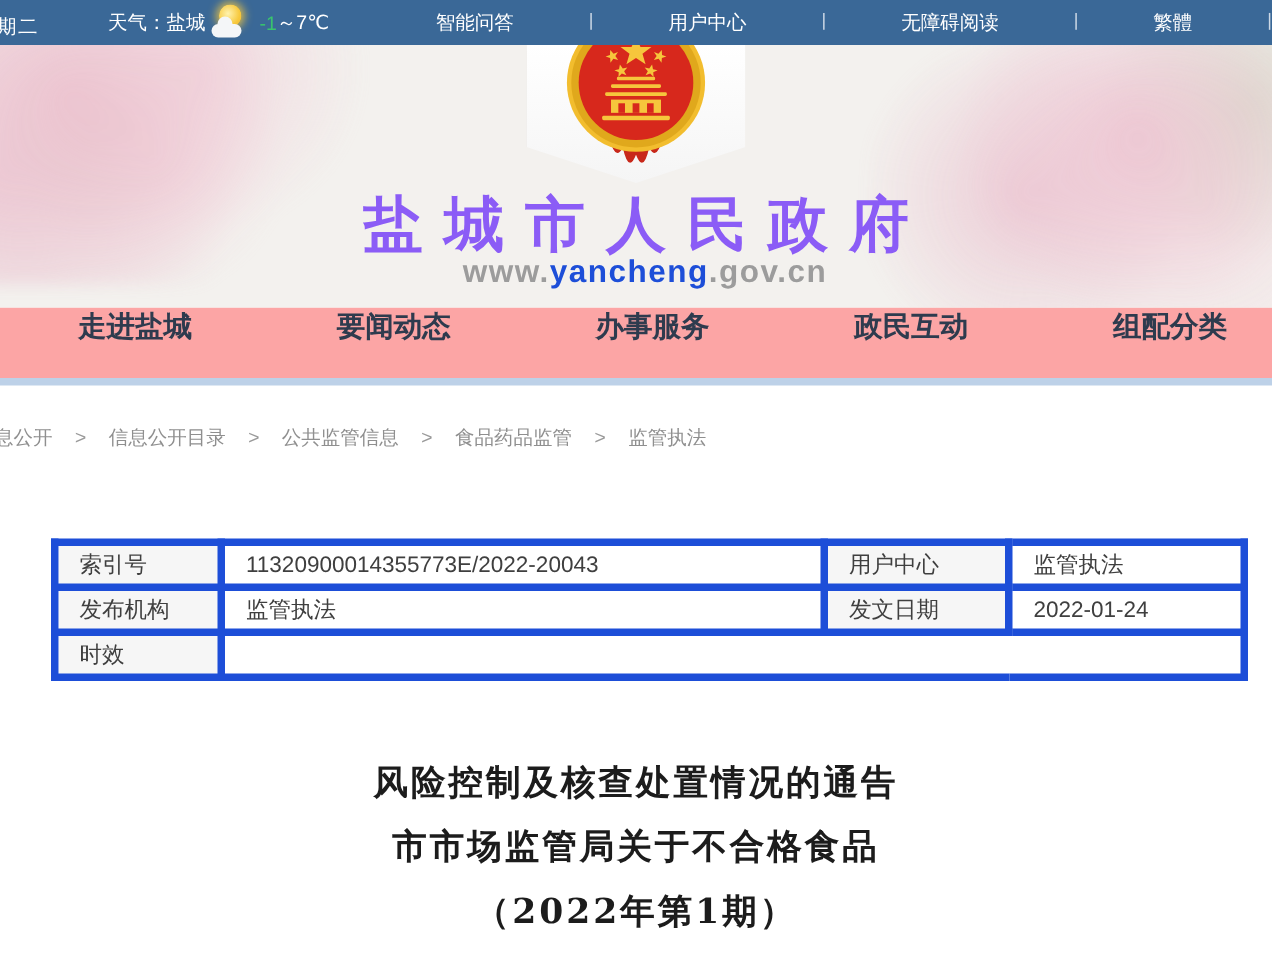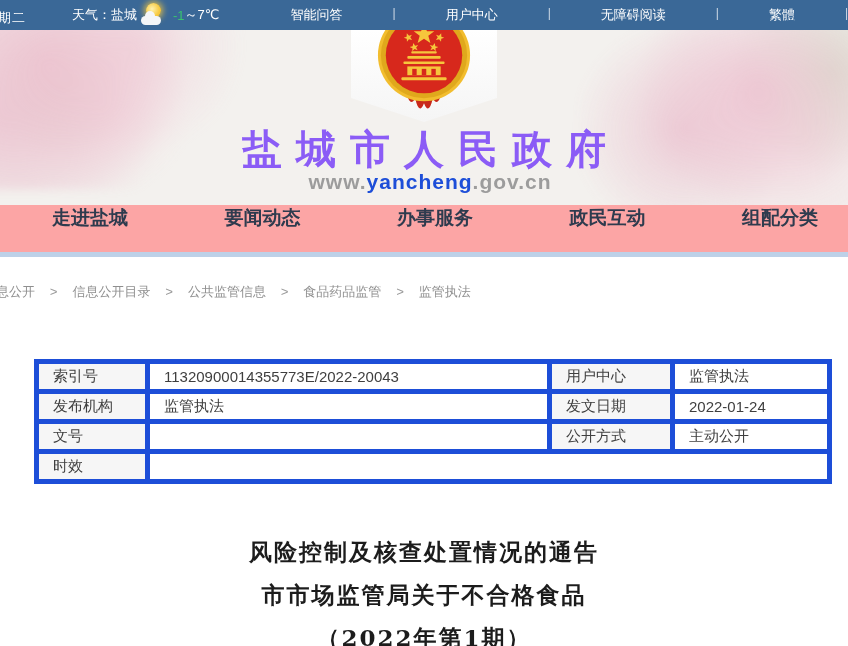--- a/index.html
+++ b/index.html
@@ -183,26 +183,20 @@
     <td class="lbl">用户中心</td>
     <td>监管执法</td>
   </tr>
   <tr>
     <td class="lbl">发布机构</td>
     <td>监管执法</td>
     <td class="lbl">发文日期</td>
     <td>2022-01-24</td>
   </tr>
   <tr>
-    <td class="lbl">文号</td>
-    <td></td>
-    <td class="lbl">公开方式</td>
-    <td>主动公开</td>
-  </tr>
-  <tr>
     <td class="lbl">时效</td>
     <td colspan="3"></td>
   </tr>
 </tbody>
   </table>
 
 <div class="article-title">
   <div>风险控制及核查处置情况的通告</div>
   <div>市市场监管局关于不合格食品</div>
   <div>（2022年第1期）</div>

